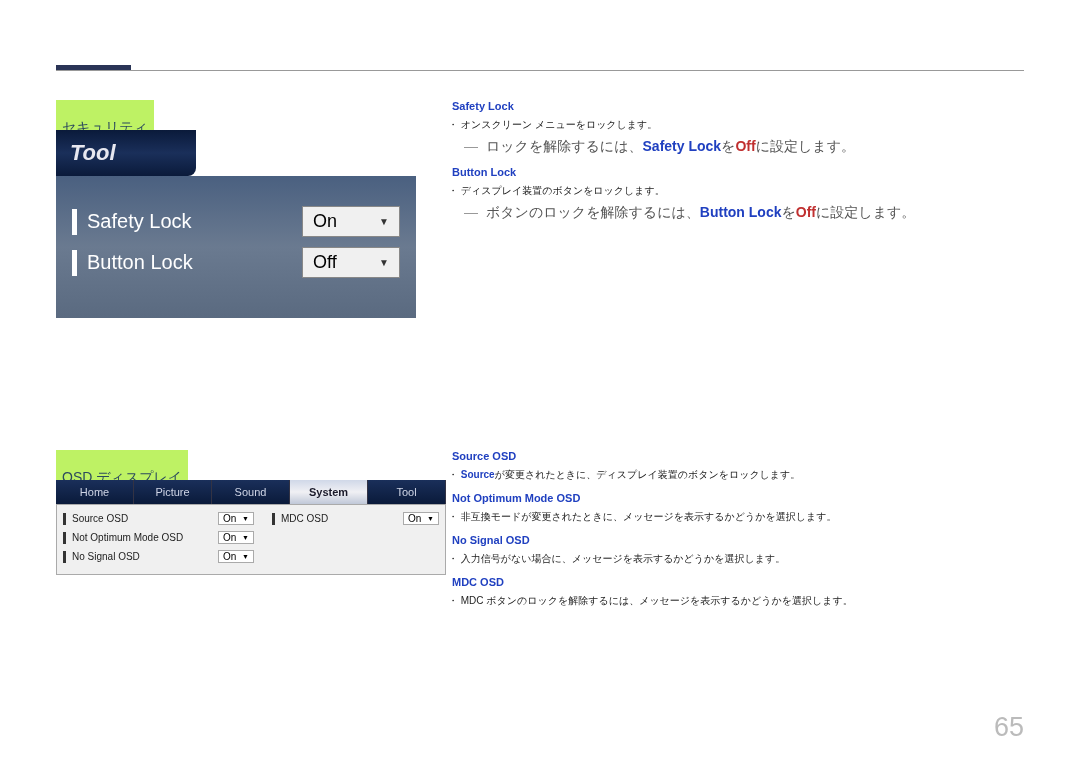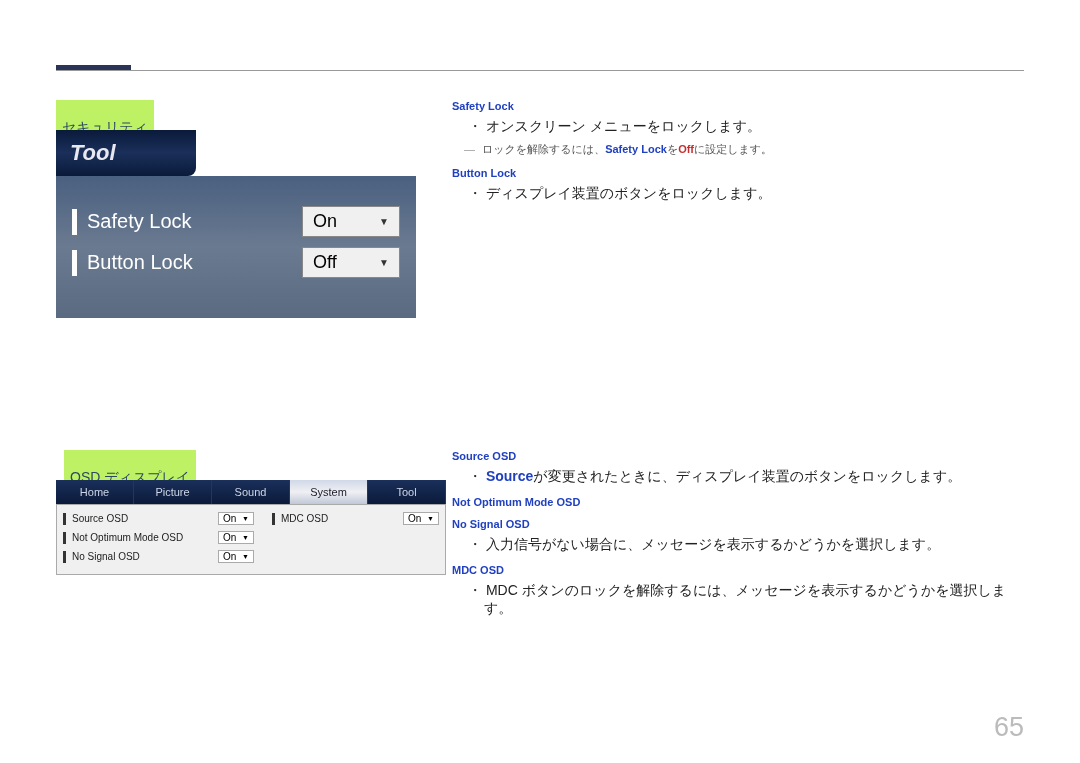--- a/index.html
+++ b/index.html
@@ -28,21 +28,21 @@
     }
     .section-title {
       display: inline-block;
       background: #bef264;
       color: #2c4a5e;
       font-size: 14px;
       padding: 19px 6px;
       font-weight: normal;
     }
     .section-security { position: absolute; top: 100px; left: 56px; }
-    .section-osd { position: absolute; top: 450px; left: 64px; }
+    .section-osd { position: absolute; top: 450px; left: 56px; }
     
     .tool-img {
       position: absolute;
       top: 130px;
       left: 56px;
       width: 360px;
     }
     .tool-header {
       background: linear-gradient(#0a1a3a, #1a2f5a, #0a1a3a);
       color: #e8e8f0;
@@ -90,28 +90,28 @@
     
     .desc-head {
       color: #2040c0;
       font-size: 11px;
       font-weight: bold;
       margin-bottom: 6px;
       margin-top: 10px;
     }
     .desc-head:first-child { margin-top: 0; }
     .desc-bullet {
-      font-size: 14px;
+      font-size: 10px;
       color: #222;
-      margin-left: 32px;
+      margin-left: 12px;
       margin-bottom: 6px;
     }
     .desc-bullet::before { content: "・ "; margin-left: -16px; }
     .desc-note {
-      font-size: 11px;
+      font-size: 14px;
       color: #555;
       margin-left: 30px;
       margin-bottom: 6px;
     }
     .desc-note .dash { color: #999; margin-right: 4px; margin-left: -18px; }
     .hl-blue { color: #2040c0; font-weight: bold; }
     .hl-red { color: #c03030; font-weight: bold; }
     
     .osd-img {
       position: absolute;
@@ -128,21 +128,21 @@
       text-align: center;
       padding: 6px 4px;
       font-size: 11px;
       color: #cfd5e6;
       background: linear-gradient(#1a2f5a, #0a1a3a);
       border-right: 1px solid #334;
     }
     .osd-tab.active {
       background: linear-gradient(#d0d8e8, #f0f0f4, #c0c8d8);
       color: #1a1a2a;
-      font-weight: normal;
+      font-weight: bold;
     }
     .osd-body {
       background: #f0f0f0;
       border: 1px solid #aaa;
       padding: 4px 6px 8px;
     }
     .osd-row {
       display: flex;
       align-items: center;
       padding: 3px 0;
@@ -210,20 +210,24 @@
 
 <div class="right-col-1">
   <div class="desc-head">Safety Lock</div>
   <div class="desc-bullet">オンスクリーン メニューをロックします。</div>
   <div class="desc-note">
     <span class="dash">―</span>
     <span>ロックを解除するには、</span><span class="hl-blue">Safety Lock</span><span>を</span><span class="hl-red">Off</span><span>に設定します。</span>
   </div>
   <div class="desc-head">Button Lock</div>
   <div class="desc-bullet">ディスプレイ装置のボタンをロックします。</div>
+  <div class="desc-note">
+    <span class="dash">―</span>
+    <span>ボタンのロックを解除するには、</span><span class="hl-blue">Button Lock</span><span>を</span><span class="hl-red">Off</span><span>に設定します。</span>
+  </div>
 </div>
 
 <div class="section-osd">
   <span class="section-title">OSD ディスプレイ</span>
 </div>
 
 <div class="osd-img">
   <div class="osd-tabs">
     <div class="osd-tab">Home</div>
     <div class="osd-tab">Picture</div>
@@ -262,19 +266,20 @@
           <span class="d">▼</span>
         </div>
     </div>
   </div>
 </div>
 
 <div class="right-col-2">
   <div class="desc-head">Source OSD</div>
   <div class="desc-bullet"><span class="hl-blue">Source</span><span>が変更されたときに、ディスプレイ装置のボタンをロックします。</span></div>
   <div class="desc-head">Not Optimum Mode OSD</div>
+  <div class="desc-bullet">非互換モードが変更されたときに、メッセージを表示するかどうかを選択します。</div>
   <div class="desc-head">No Signal OSD</div>
   <div class="desc-bullet">入力信号がない場合に、メッセージを表示するかどうかを選択します。</div>
   <div class="desc-head">MDC OSD</div>
   <div class="desc-bullet">MDC ボタンのロックを解除するには、メッセージを表示するかどうかを選択します。</div>
 </div>
 
 <div class="page-num">65</div>
 
 </body></html>

